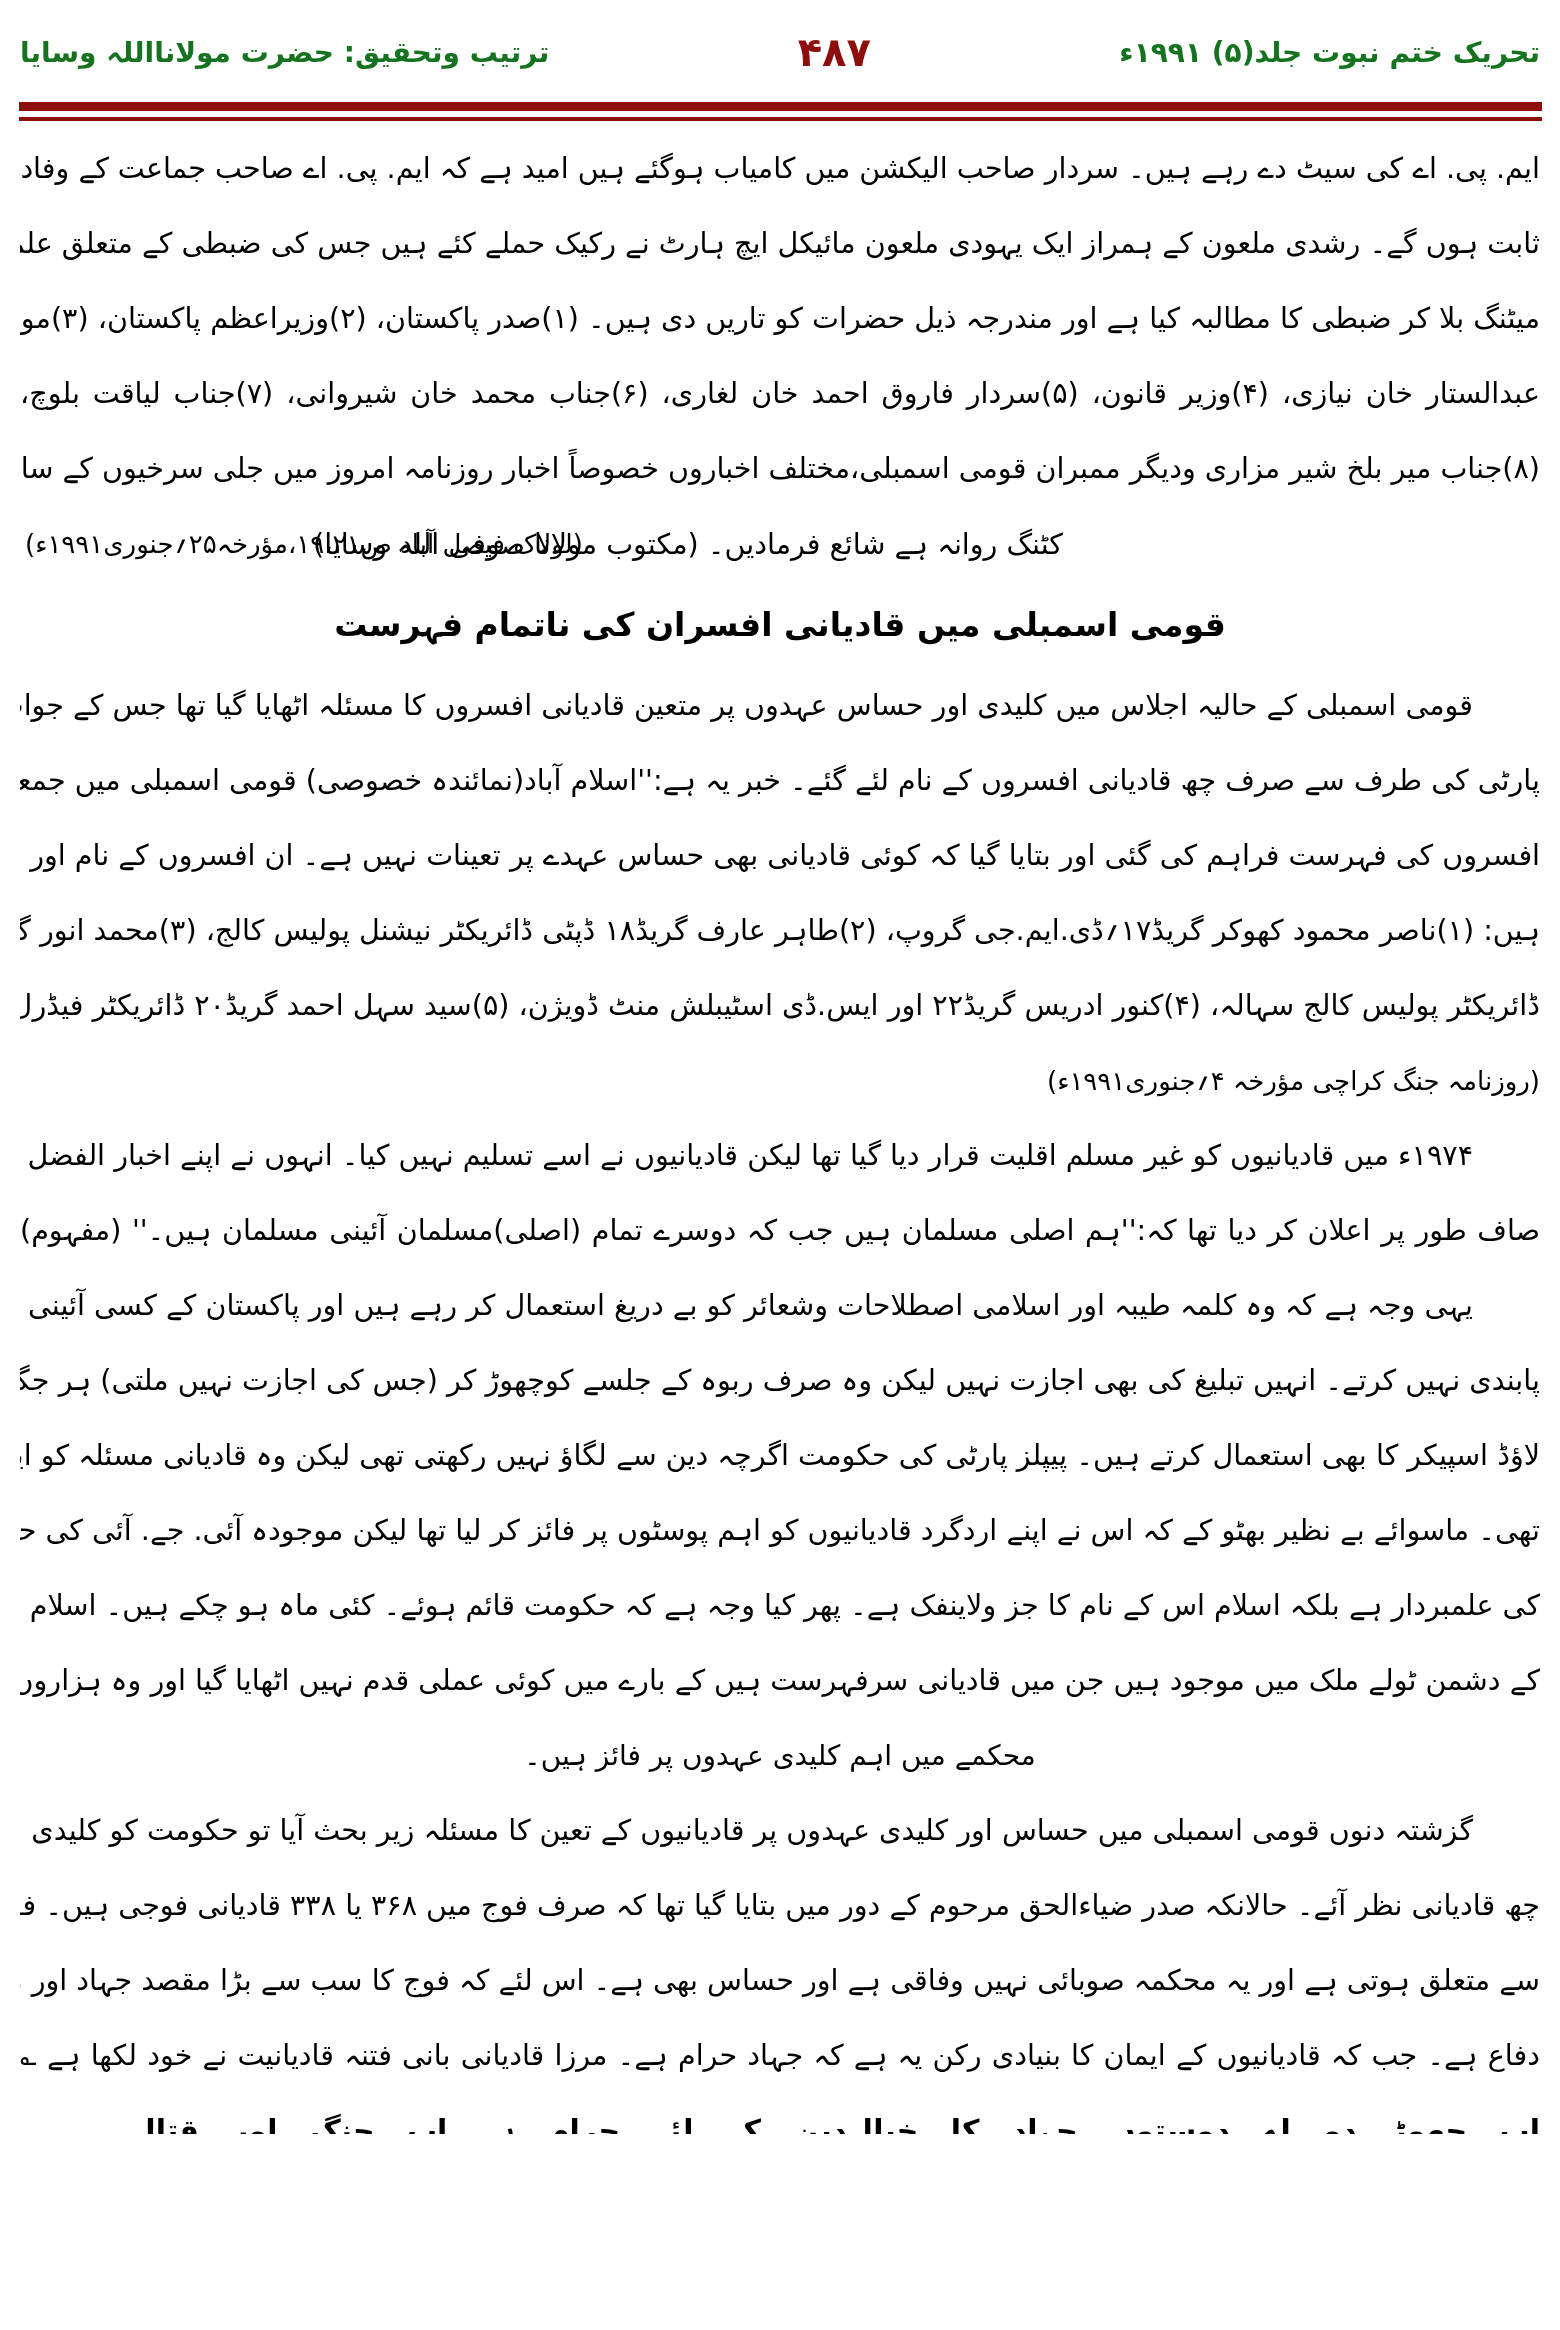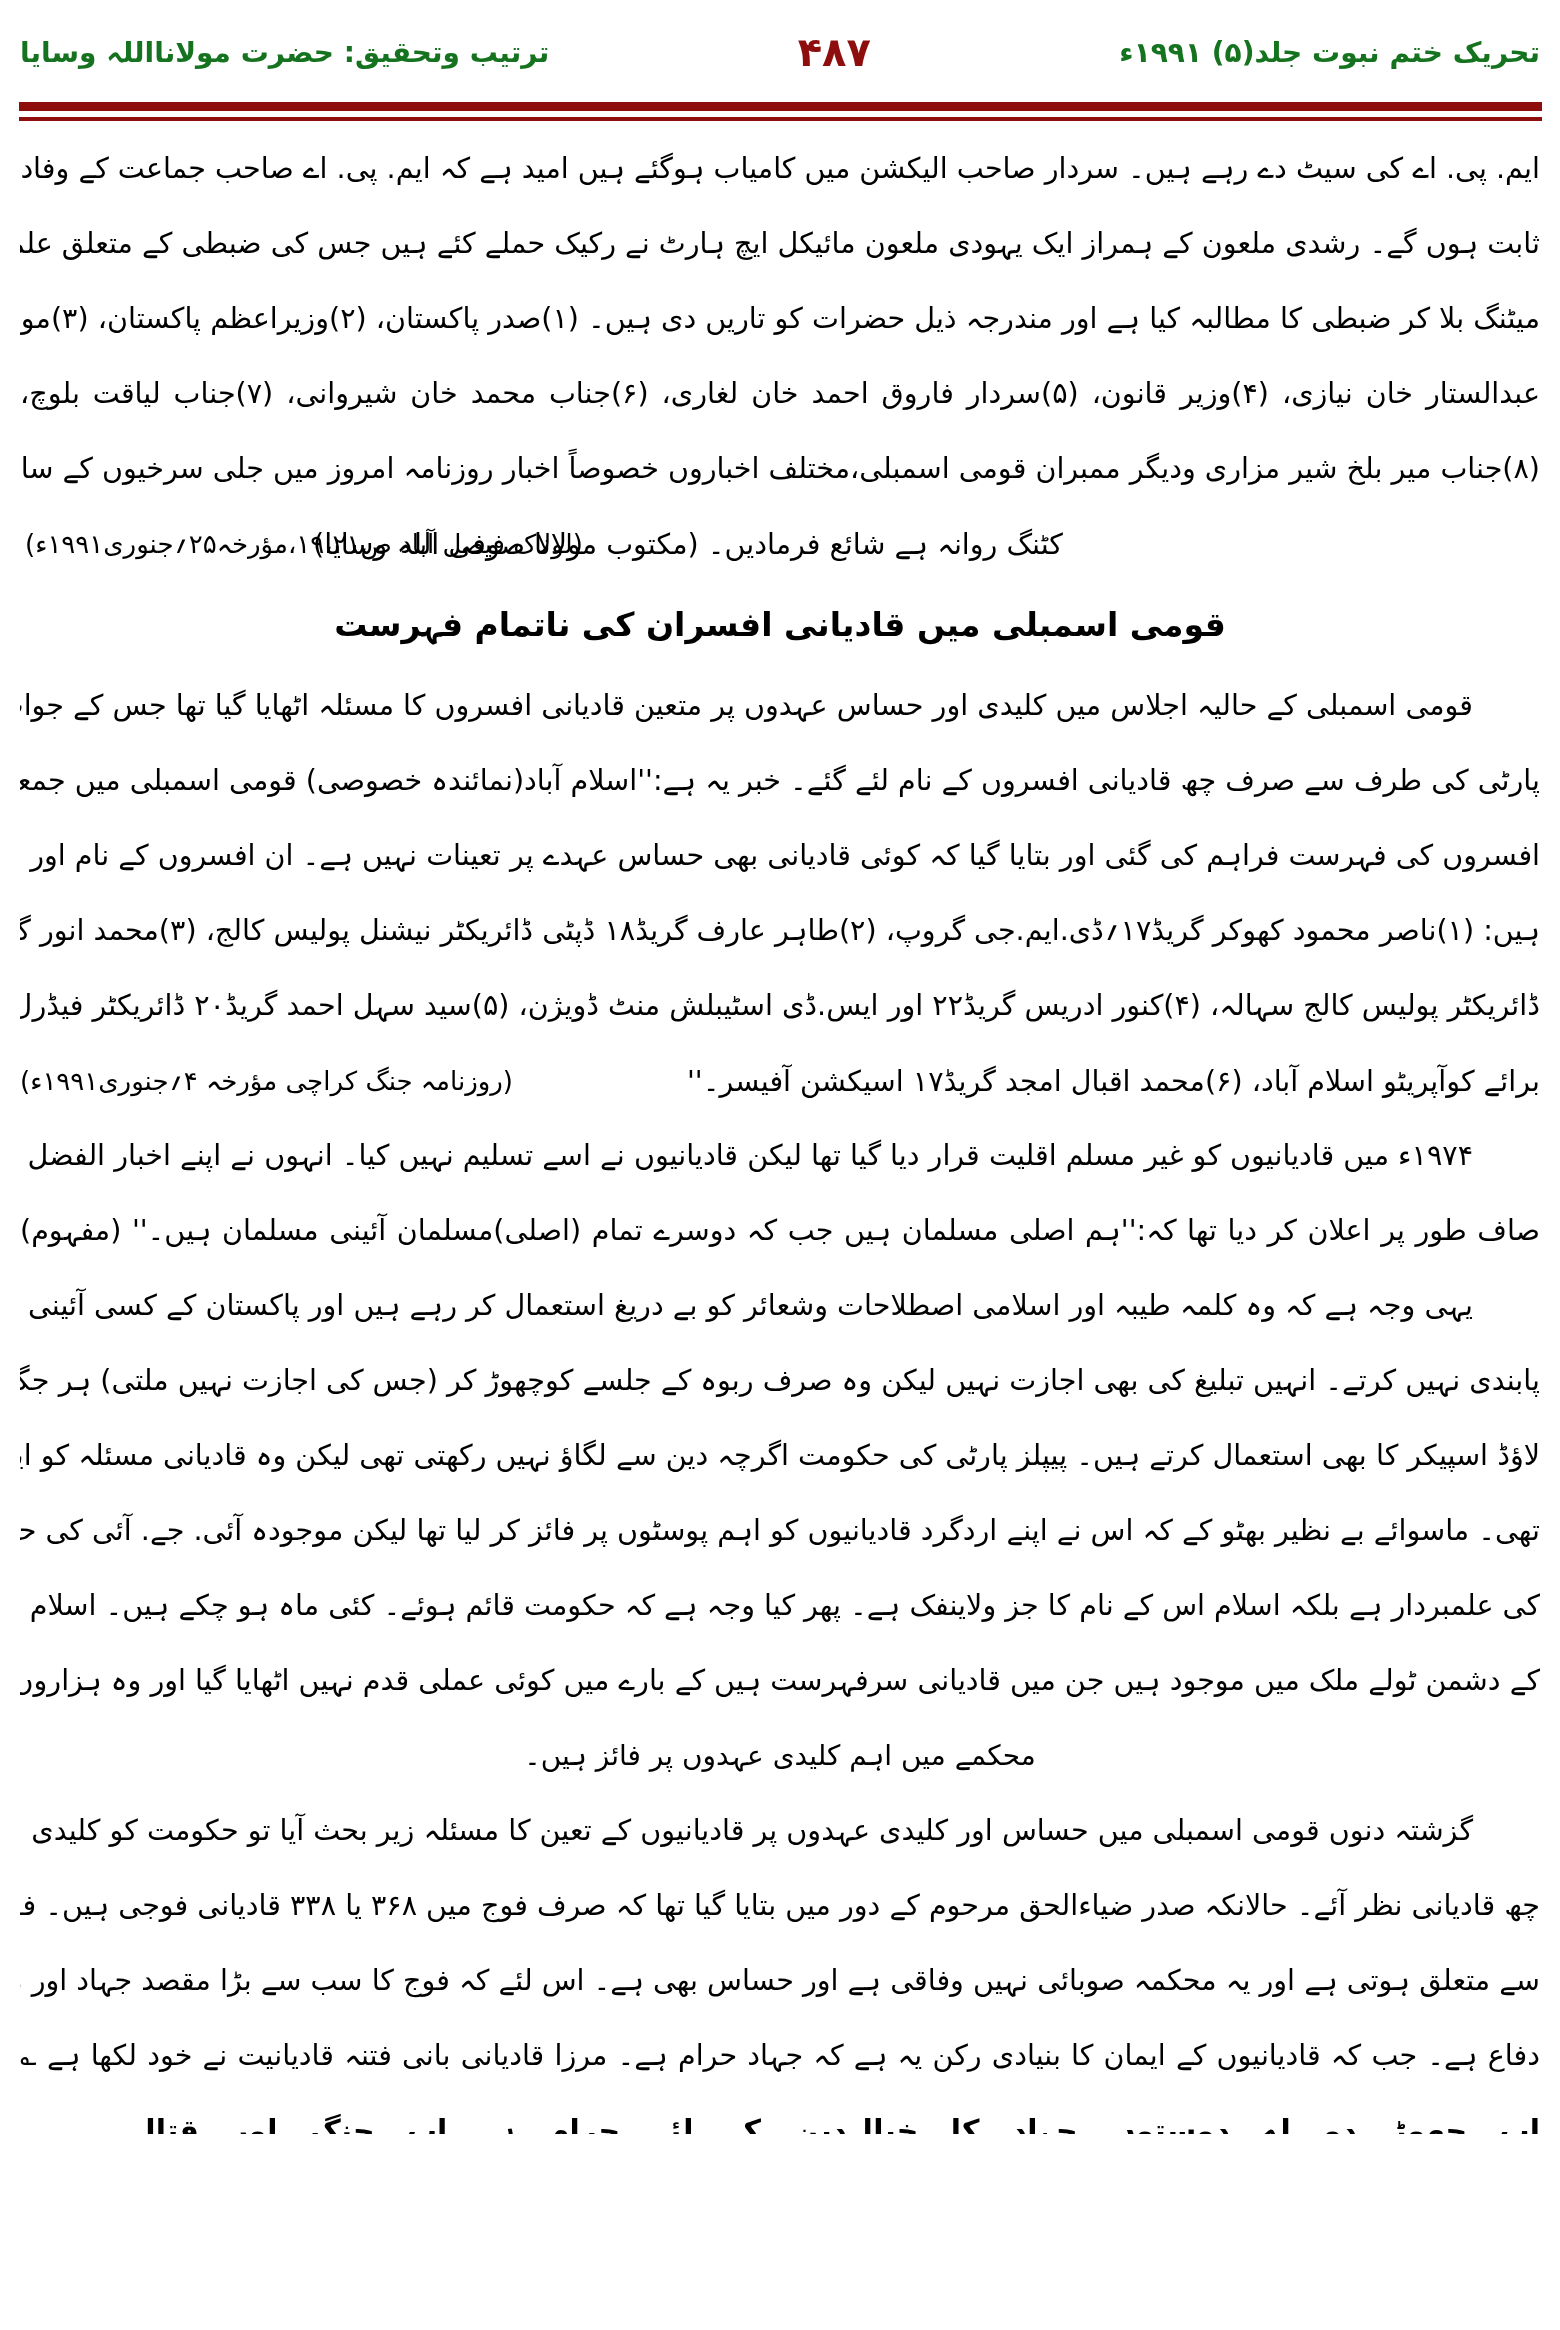--- a/index.html
+++ b/index.html
@@ -100,21 +100,20 @@
     </div>
 
     <div class="heading">قومی اسمبلی میں قادیانی افسران کی ناتمام فہرست</div>
 
     <div class="t-line indent">قومی اسمبلی کے حالیہ اجلاس میں کلیدی اور حساس عہدوں پر متعین قادیانی افسروں کا مسئلہ اٹھایا گیا تھا جس کے جواب میں حکومتی</div>
     <div class="t-line">پارٹی کی طرف سے صرف چھ قادیانی افسروں کے نام لئے گئے۔ خبر یہ ہے:''اسلام آباد(نمائندہ خصوصی) قومی اسمبلی میں جمعرات کو قادیانی</div>
     <div class="t-line">افسروں کی فہرست فراہم کی گئی اور بتایا گیا کہ کوئی قادیانی بھی حساس عہدے پر تعینات نہیں ہے۔ ان افسروں کے نام اور عہدے درج ذیل</div>
     <div class="t-line">ہیں: (۱)ناصر محمود کھوکر گریڈ۱۷؍ڈی.ایم.جی گروپ، (۲)طاہر عارف گریڈ۱۸ ڈپٹی ڈائریکٹر نیشنل پولیس کالج، (۳)محمد انور گریڈ۱۸ ڈپٹی</div>
     <div class="t-line">ڈائریکٹر پولیس کالج سہالہ، (۴)کنور ادریس گریڈ۲۲ اور ایس.ڈی اسٹیبلش منٹ ڈویژن، (۵)سید سہل احمد گریڈ۲۰ ڈائریکٹر فیڈرل بینک</div>
     <div class="t-row row-split">
-      <span class="main">برائے کوآپریٹو اسلام آباد، (۶)محمد اقبال امجد گریڈ۱۷ اسیکشن آفیسر۔''</span>
       <span class="cite">(روزنامہ جنگ کراچی مؤرخہ ۴؍جنوری۱۹۹۱ء)</span>
     </div>
 
     <div class="t-line indent">۱۹۷۴ء میں قادیانیوں کو غیر مسلم اقلیت قرار دیا گیا تھا لیکن قادیانیوں نے اسے تسلیم نہیں کیا۔ انہوں نے اپنے اخبار الفضل میں</div>
     <div class="t-line">صاف طور پر اعلان کر دیا تھا کہ:''ہم اصلی مسلمان ہیں جب کہ دوسرے تمام (اصلی)مسلمان آئینی مسلمان ہیں۔'' (مفہوم)</div>
 
     <div class="t-line indent">یہی وجہ ہے کہ وہ کلمہ طیبہ اور اسلامی اصطلاحات وشعائر کو بے دریغ استعمال کر رہے ہیں اور پاکستان کے کسی آئینی وقانون کی</div>
     <div class="t-line">پابندی نہیں کرتے۔ انہیں تبلیغ کی بھی اجازت نہیں لیکن وہ صرف ربوہ کے جلسے کوچھوڑ کر (جس کی اجازت نہیں ملتی) ہر جگہ جلسے کرتے ہیں اور</div>
     <div class="t-line">لاؤڈ اسپیکر کا بھی استعمال کرتے ہیں۔ پیپلز پارٹی کی حکومت اگرچہ دین سے لگاؤ نہیں رکھتی تھی لیکن وہ قادیانی مسئلہ کو ایک حساس مسئلہ سمجھتی</div>
     <div class="t-line">تھی۔ ماسوائے بے نظیر بھٹو کے کہ اس نے اپنے اردگرد قادیانیوں کو اہم پوسٹوں پر فائز کر لیا تھا لیکن موجودہ آئی. جے. آئی کی حکومت اسلام</div>

